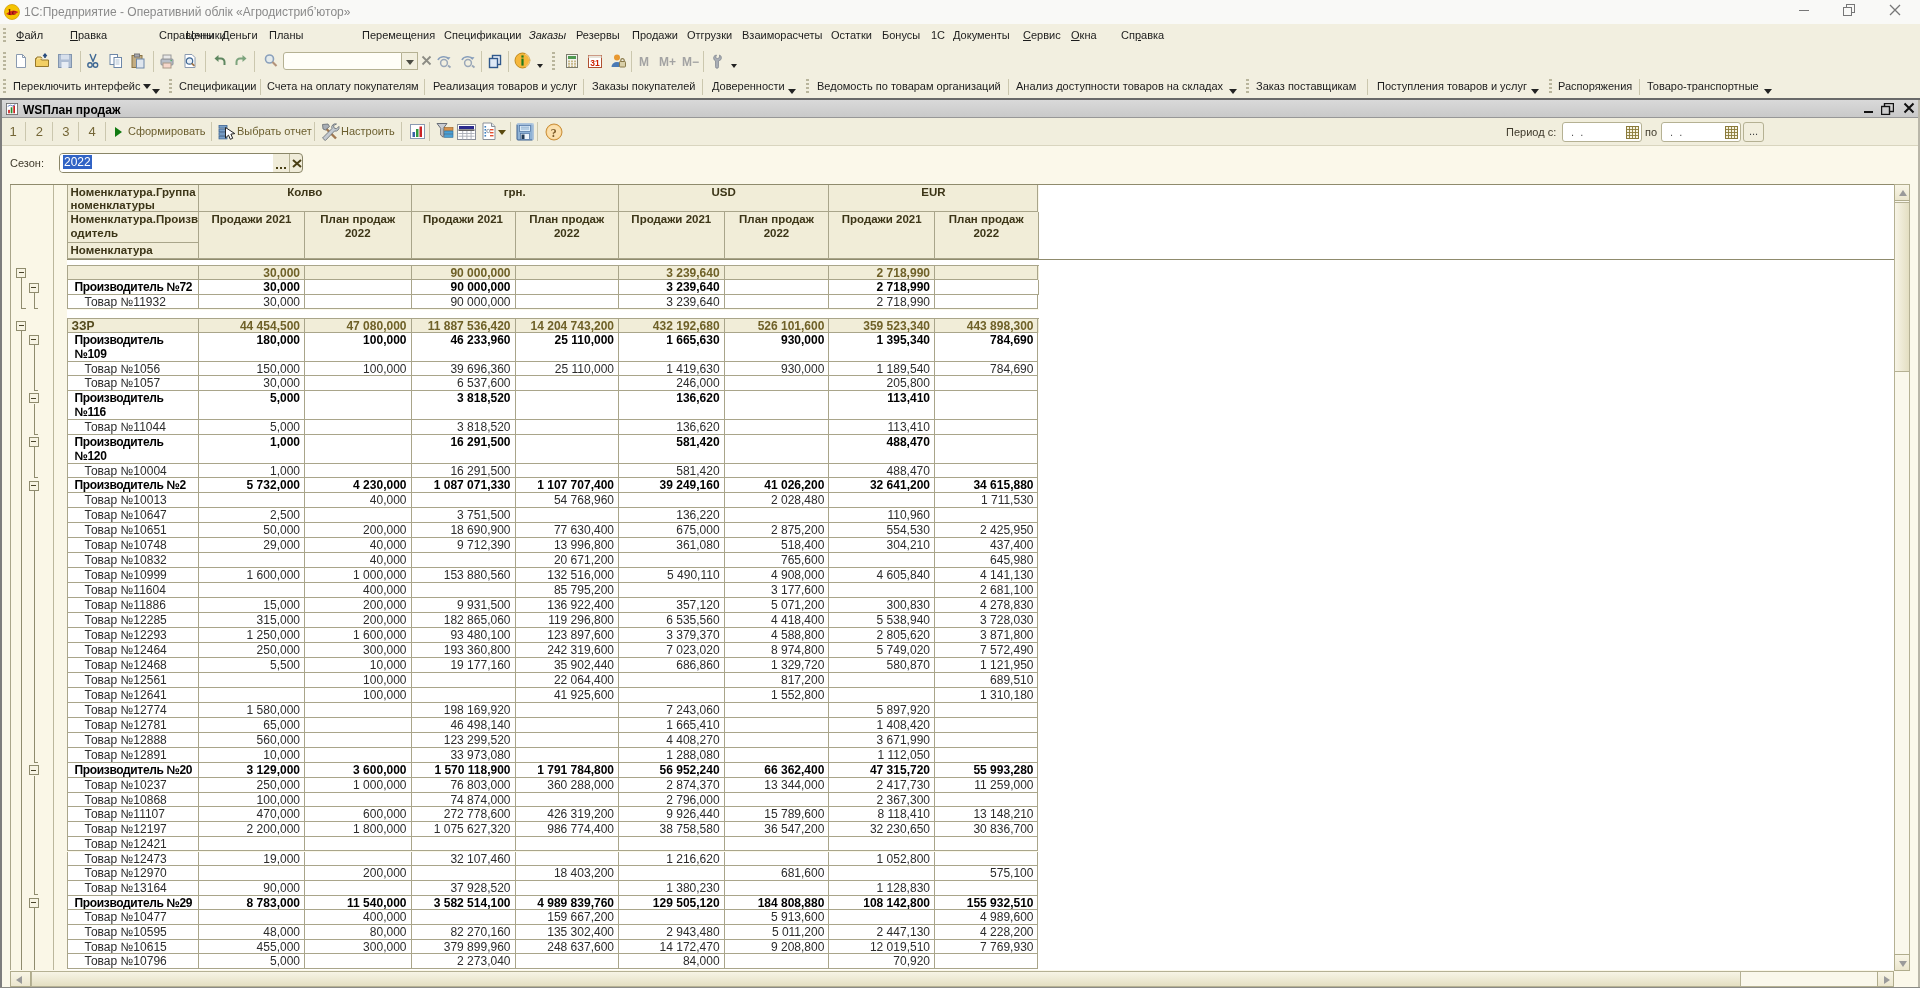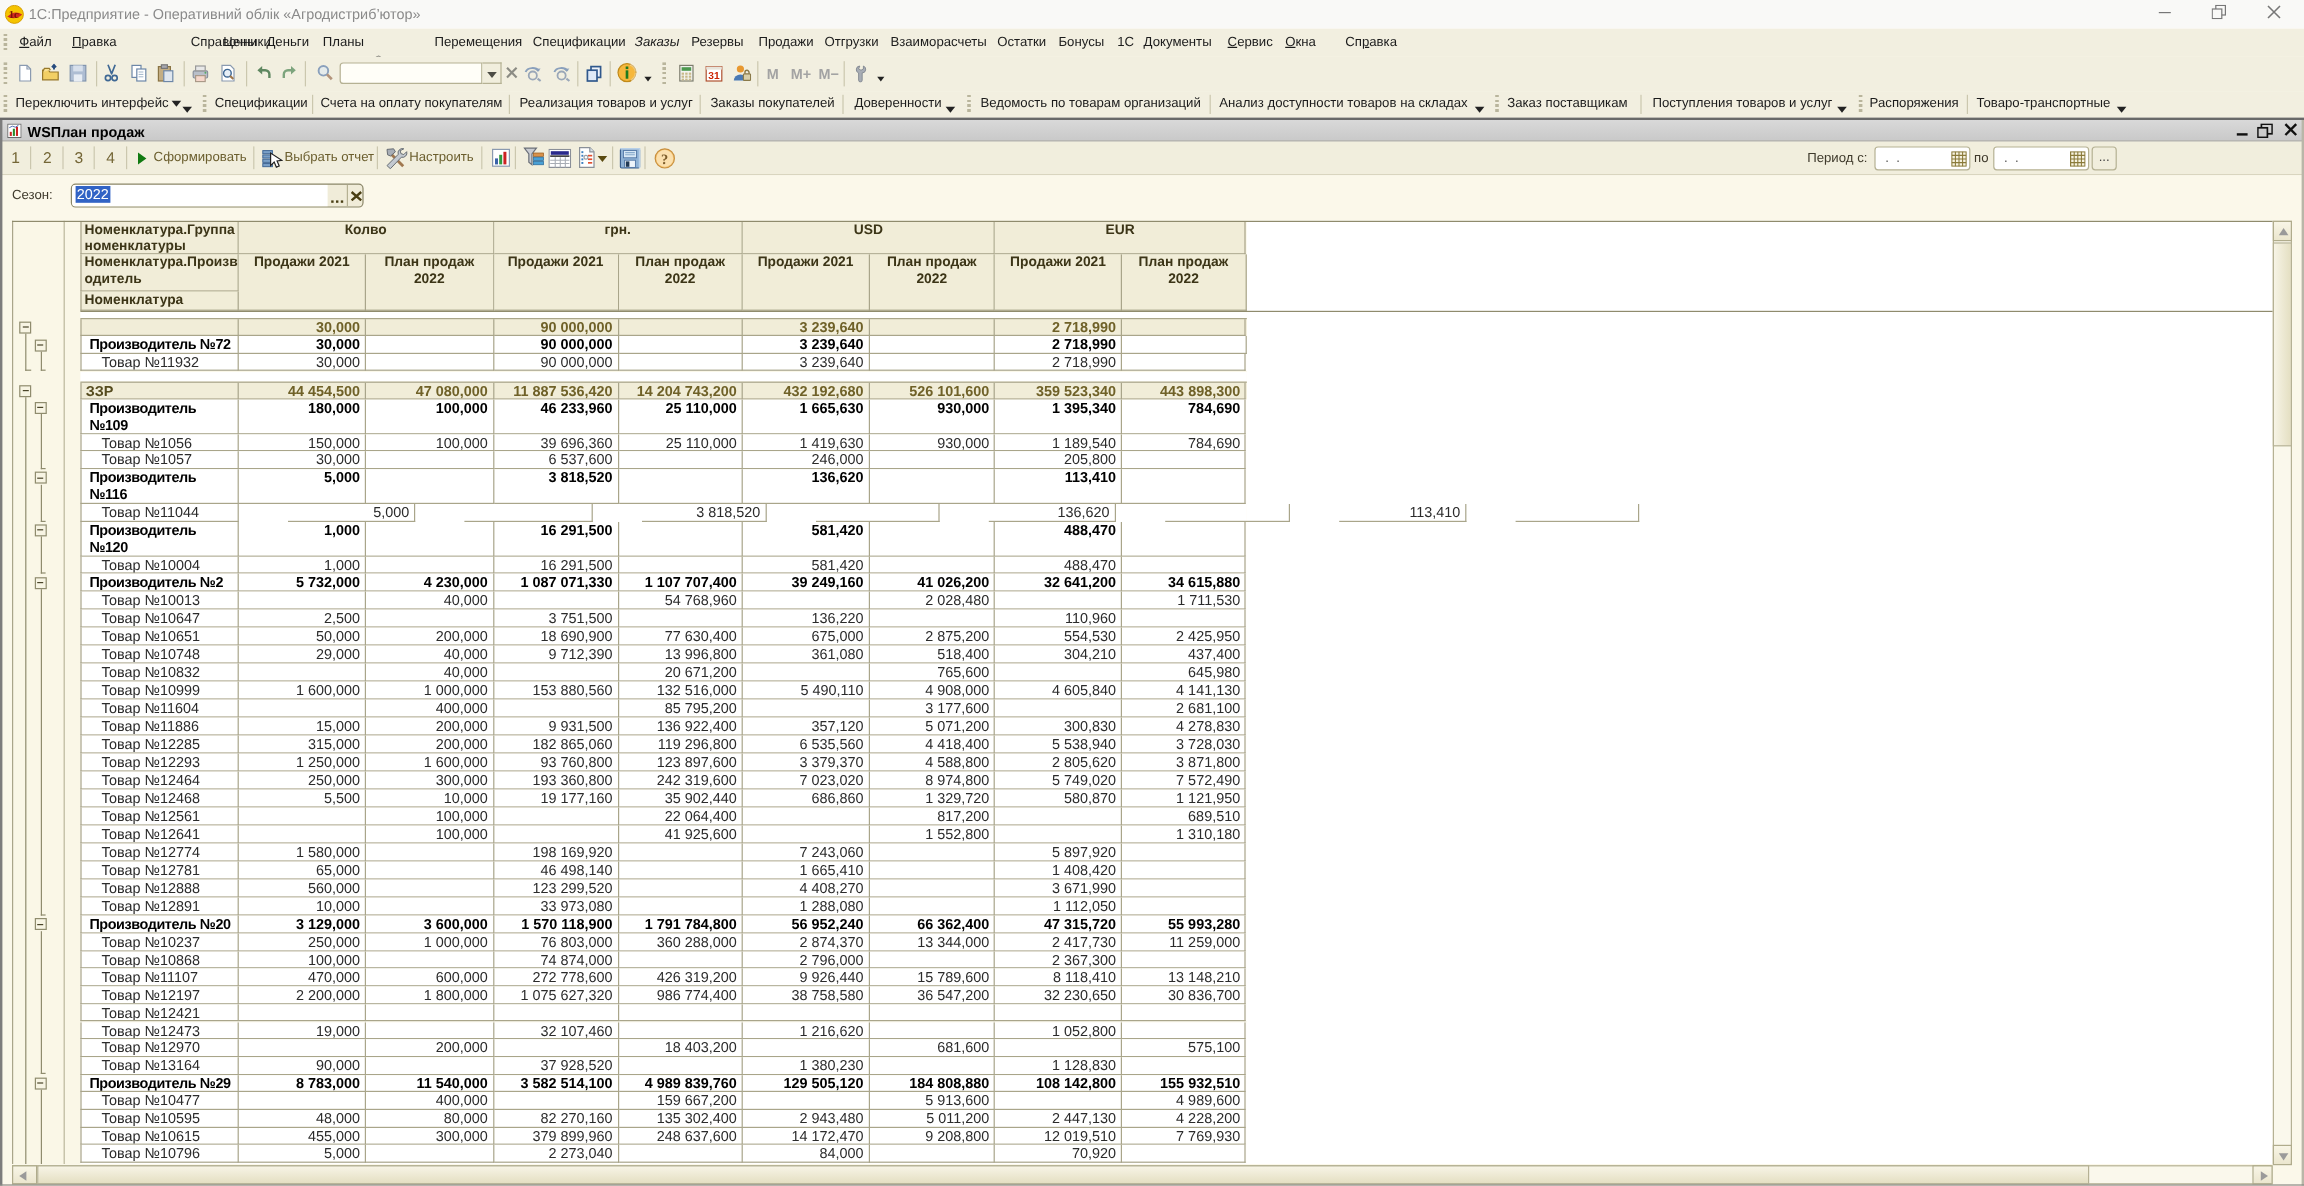--- a/index.html
+++ b/index.html
@@ -80,21 +80,21 @@
       <rect x="3.5" y="0.5" width="8" height="8" fill="none" stroke="#777"></rect>
       <rect x="0.5" y="3.5" width="8" height="8" fill="#f9f9f7" stroke="#777"></rect>
     </svg>
   <svg class="wbtn" style="left:1889px;top:4px" width="12" height="12" viewBox="0 0 12 12">
       <path d="M1 1 L11 11 M11 1 L1 11" stroke="#777" stroke-width="1.3"></path>
     </svg>
 </div>
 <div id="menubar">
   <div class="grip" style="left:3px;top:4px;height:15px;"></div>
   <div class="mi" style="left:16px;"><u>Ф</u>айл</div>
-  <div class="mi" style="left:60px;"><u>П</u>равка</div>
+  <div class="mi" style="left:70px;"><u>П</u>равка</div>
   <div class="mi" style="left:111px;margin-left:48px;">Справочники</div>
   <div class="mi" style="left:186px;">Цены</div>
   <div class="mi" style="left:222px;">Деньги</div>
   <div class="mi" style="left:269px;">Планы</div>
   <div class="mi" style="left:312px;margin-top:16px;">Закупки</div>
   <div class="mi" style="left:362px;">Перемещения</div>
   <div class="mi" style="left:444px;">Спецификации</div>
   <div class="mi" style="left:529px;font-style:italic;">Заказы</div>
   <div class="mi" style="left:576px;">Резервы</div>
   <div class="mi" style="left:632px;">Продажи</div>
@@ -544,21 +544,21 @@
     <div class="c n">Производитель<br>№116</div>
     <div class="c v0">5,000</div>
     <div class="c v1"></div>
     <div class="c v2">3 818,520</div>
     <div class="c v3"></div>
     <div class="c v4">136,620</div>
     <div class="c v5"></div>
     <div class="c v6">113,410</div>
     <div class="c v7"></div>
   </div>
-<div class="row rt" style="top:420.2px;height:14.4px;gap:41px;">
+<div class="row rt" style="top:420.2px;height:14.4px;">
     <div class="c n">Товар №11044</div>
     <div class="c v0">5,000</div>
     <div class="c v1"></div>
     <div class="c v2">3 818,520</div>
     <div class="c v3"></div>
     <div class="c v4">136,620</div>
     <div class="c v5"></div>
     <div class="c v6">113,410</div>
     <div class="c v7"></div>
   </div>
@@ -691,21 +691,21 @@
     <div class="c v3">119 296,800</div>
     <div class="c v4">6 535,560</div>
     <div class="c v5">4 418,400</div>
     <div class="c v6">5 538,940</div>
     <div class="c v7">3 728,030</div>
   </div>
 <div class="row rt" style="top:628.2px;height:14.98px;">
     <div class="c n">Товар №12293</div>
     <div class="c v0">1 250,000</div>
     <div class="c v1">1 600,000</div>
-    <div class="c v2">93 760,800</div>
+    <div class="c v2">93 480,100</div>
     <div class="c v3">123 897,600</div>
     <div class="c v4">3 379,370</div>
     <div class="c v5">4 588,800</div>
     <div class="c v6">2 805,620</div>
     <div class="c v7">3 871,800</div>
   </div>
 <div class="row rt" style="top:643.18px;height:14.98px;">
     <div class="c n">Товар №12464</div>
     <div class="c v0">250,000</div>
     <div class="c v1">300,000</div>

